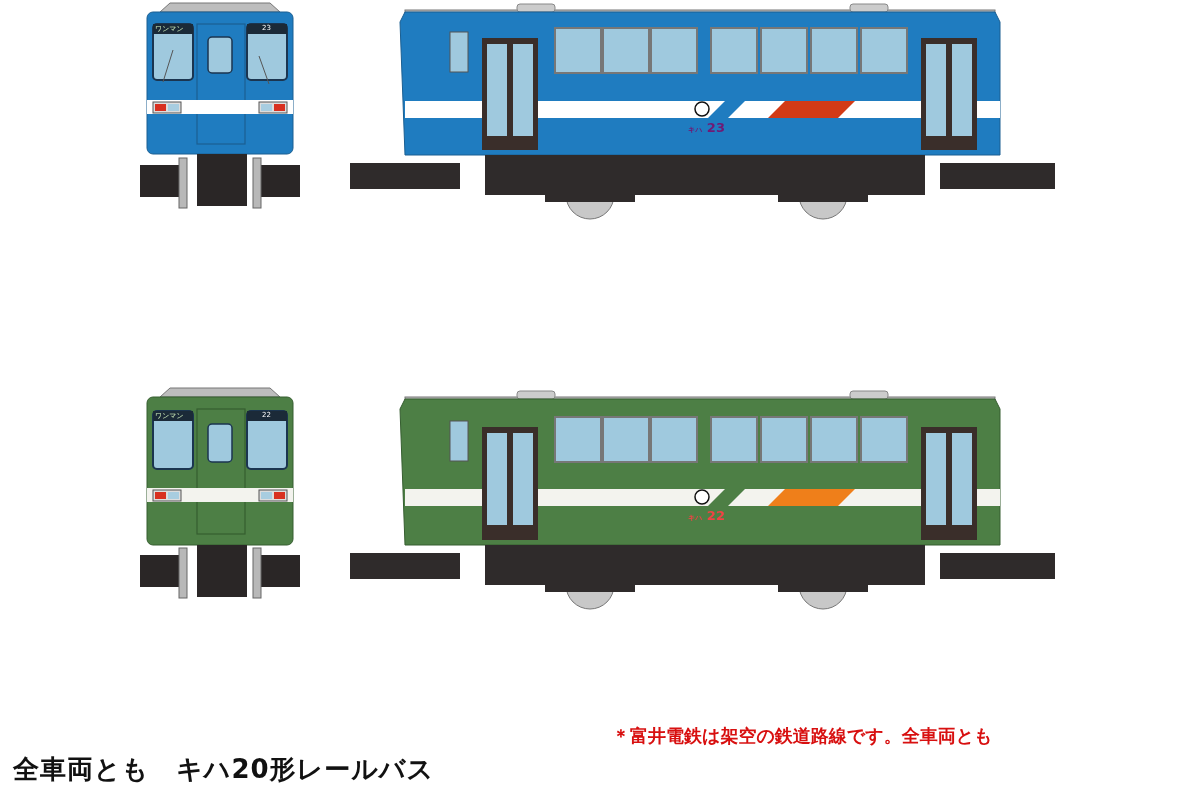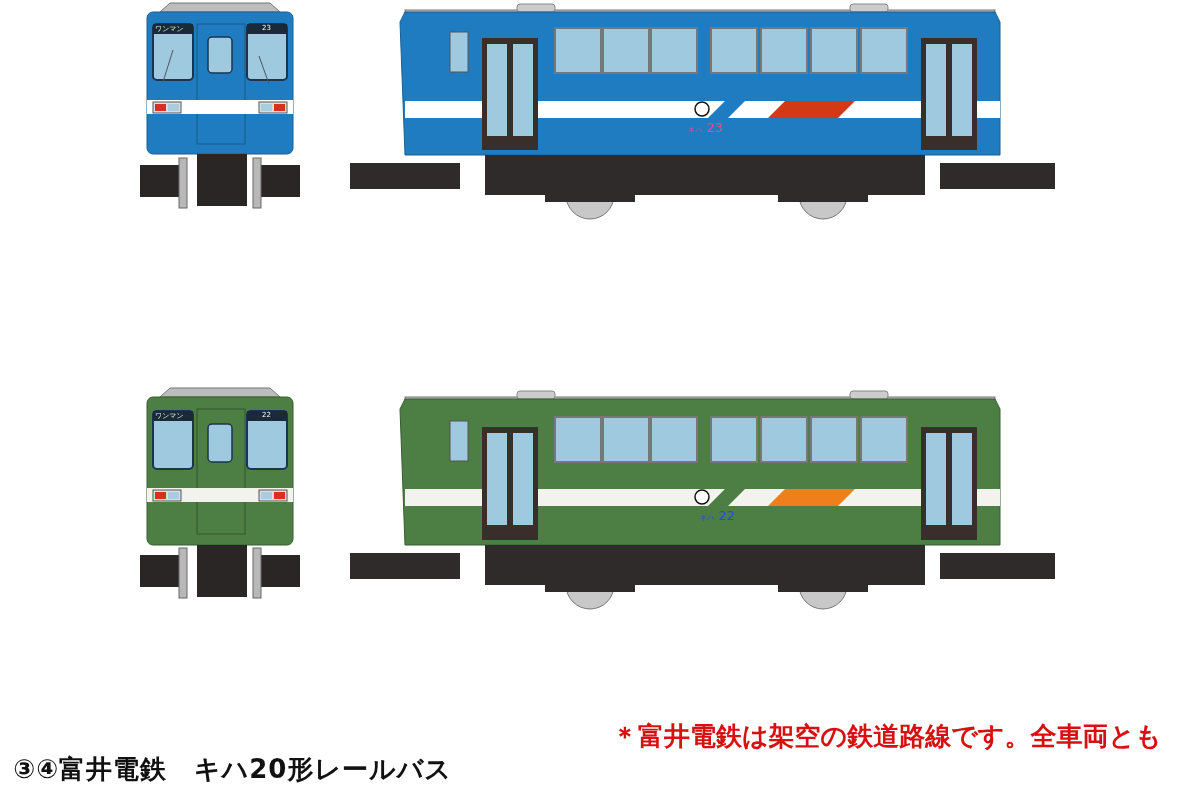--- a/index.html
+++ b/index.html
@@ -1,20 +1,20 @@
 <!DOCTYPE html>
 <html><head>
 <meta charset="utf-8">
 <style>
   html,body{margin:0;padding:0;background:#ffffff;}
   body{width:1200px;height:800px;position:relative;overflow:hidden;font-family:"DejaVu Sans",sans-serif;}
   .abs{position:absolute;text-align:center;}
   svg{display:block;}
   .caption{position:absolute;left:13px;top:752px;font-size:26px;font-weight:bold;color:#111;letter-spacing:1px;white-space:nowrap;}
-  .notice{position:absolute;left:612px;top:718px;font-size:26px;font-weight:bold;color:#d81010;line-height:36px;width:580px;}
+  .notice{position:absolute;left:612px;top:718px;font-size:18px;font-weight:bold;color:#d81010;line-height:36px;width:580px;}
 </style>
 </head>
 <body>
 
 <div class="abs" style="left:135px;top:0;width:170px;height:215px;">
   <svg width="170" height="215" viewBox="0 0 170 215">
 
     <path d="M35 3 L135 3 L145 12 L25 12 Z" fill="#bdbdbd" stroke="#777" stroke-width="1"></path>
 
     <rect x="12" y="12" width="146" height="142" rx="6" fill="#1f7cc0" stroke="#1b5f92" stroke-width="1"></rect>
@@ -85,21 +85,21 @@
     <circle cx="357" cy="109" r="7" fill="#fff" stroke="#111" stroke-width="1.5"></circle>
 
     <rect x="140" y="155" width="440" height="40" fill="#2f2b2b"></rect>
     <rect x="5" y="163" width="110" height="26" fill="#2f2b2b"></rect>
     <rect x="595" y="163" width="115" height="26" fill="#2f2b2b"></rect>
     <circle cx="245" cy="195" r="24" fill="#c8c8c8" stroke="#777"></circle>
     <circle cx="478" cy="195" r="24" fill="#c8c8c8" stroke="#777"></circle>
     <rect x="200" y="160" width="90" height="42" fill="#2f2b2b"></rect>
     <rect x="433" y="160" width="90" height="42" fill="#2f2b2b"></rect>
   </svg>
-  <span class="abs" style="left:343px;top:120px;font-size:13px;font-weight:normal;color:#ec4899;">
+  <span class="abs" style="left:343px;top:120px;font-size:13px;font-weight:bold;color:#701a75;">
     <span style="font-size:7px;">キハ</span>
     <span>23</span>
   </span>
 </div>
 
 <div class="abs" style="left:135px;top:385px;width:170px;height:220px;">
   <svg width="170" height="220" viewBox="0 0 170 220">
     <path d="M35 3 L135 3 L145 12 L25 12 Z" fill="#bdbdbd" stroke="#777"></path>
     <rect x="12" y="12" width="146" height="148" rx="6" fill="#4d7f45" stroke="#365e30"></rect>
     <rect x="62" y="24" width="48" height="125" fill="none" stroke="#365e30" stroke-width="1.2"></rect>
@@ -152,22 +152,22 @@
     </g>
     <circle cx="357" cy="112" r="7" fill="#fff" stroke="#111" stroke-width="1.5"></circle>
     <rect x="140" y="160" width="440" height="40" fill="#2f2b2b"></rect>
     <rect x="5" y="168" width="110" height="26" fill="#2f2b2b"></rect>
     <rect x="595" y="168" width="115" height="26" fill="#2f2b2b"></rect>
     <circle cx="245" cy="200" r="24" fill="#c8c8c8" stroke="#777"></circle>
     <circle cx="478" cy="200" r="24" fill="#c8c8c8" stroke="#777"></circle>
     <rect x="200" y="165" width="90" height="42" fill="#2f2b2b"></rect>
     <rect x="433" y="165" width="90" height="42" fill="#2f2b2b"></rect>
   </svg>
-  <span class="abs" style="left:355px;top:123px;font-size:13px;font-weight:normal;color:#1d4ed8;">
+  <span class="abs" style="left:343px;top:123px;font-size:13px;font-weight:bold;color:#ef4444;">
     <span style="font-size:7px;">キハ</span>
     <span>22</span>
   </span>
 </div>
 
-<div class="caption">③④富井電鉄　キハ20形レールバス</div>
+<div class="caption">全車両とも　キハ20形レールバス</div>
 <div class="notice">
   <div>＊富井電鉄は架空の鉄道路線です。全車両とも</div>
 </div>
 
 </body></html>

